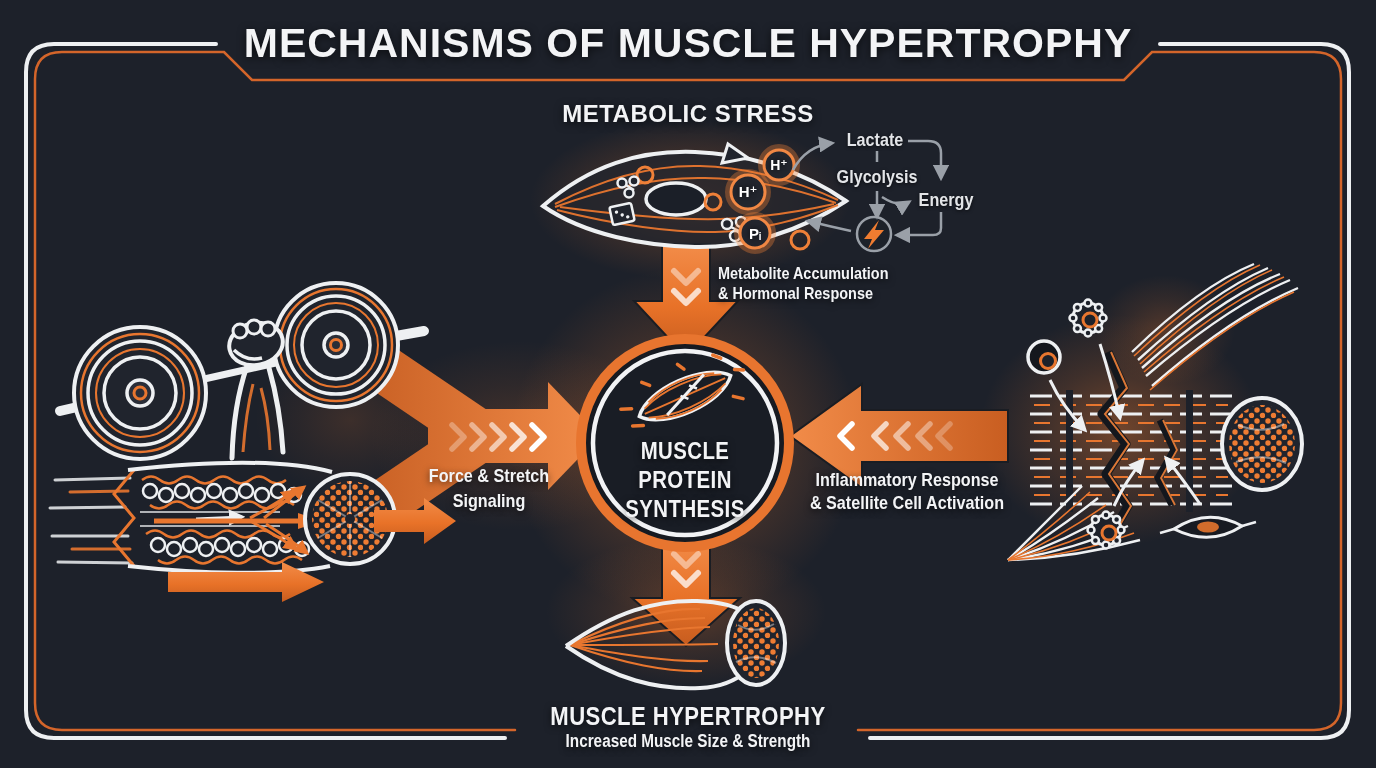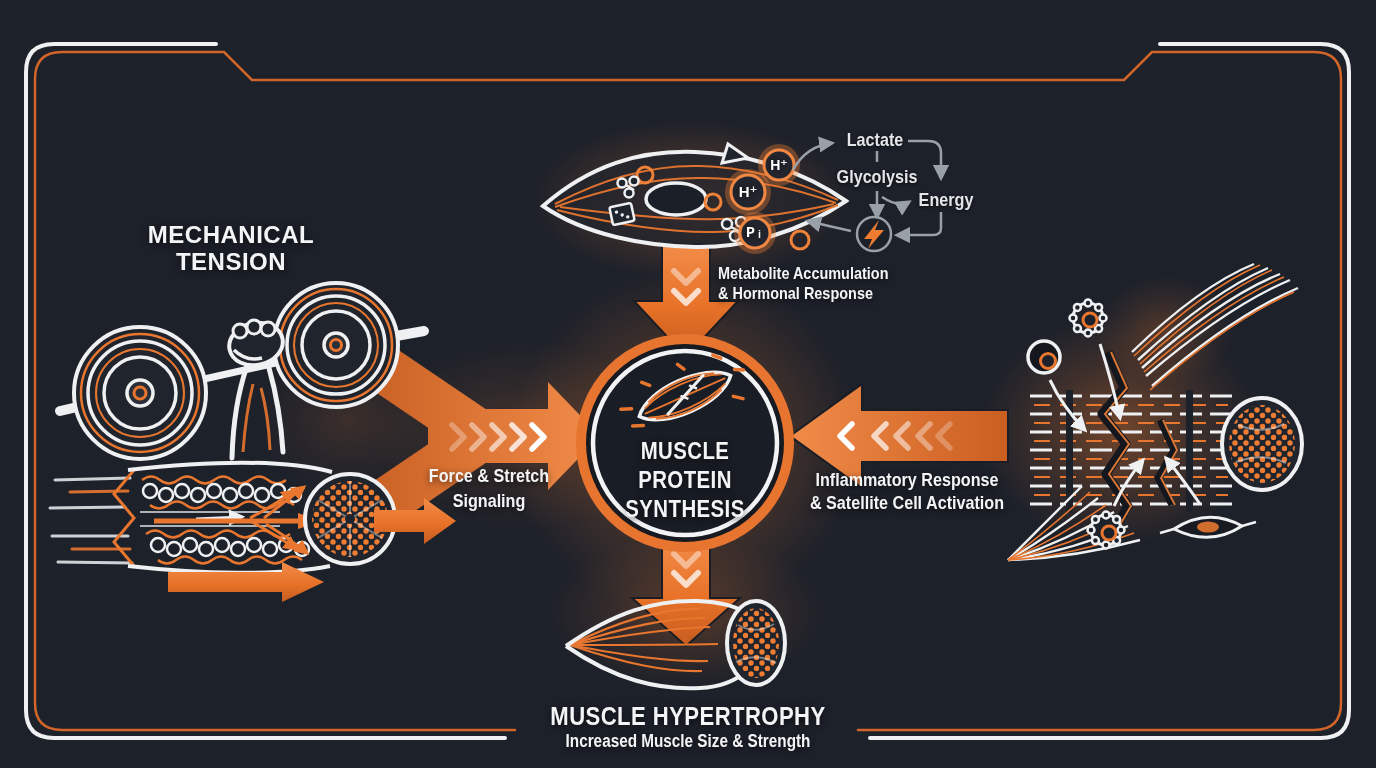--- a/index.html
+++ b/index.html
@@ -22,21 +22,21 @@
   .lbl-inflam{left:907px;top:468px;}
   .center-label{left:685px;top:436px;font-size:24px;line-height:29px;letter-spacing:.5px;}
   .flow-txt{font-weight:600;color:#e3e5e8;font-size:19px;text-shadow:0 1px 4px rgba(0,0,0,.7);}
   .flow-lactate{left:875px;top:129px;}
   .flow-glycolysis{left:877px;top:166px;}
   .flow-energy{left:946px;top:189px;}
   .mol{position:absolute;color:#fff;font-weight:bold;transform:translate(-50%,-50%);
        text-shadow:0 0 6px rgba(0,0,0,.8);}
   .mol1{left:779px;top:165px;font-size:14px;}
   .mol2{left:748px;top:192px;font-size:15px;}
-  .mol3{left:755px;top:233px;font-size:15px;font-family:Liberation Mono, monospace;}
+  .mol3{left:755px;top:233px;font-size:15px;}
   .h-outcome{left:688px;top:701px;font-size:26px;letter-spacing:.5px;}
   .sub-outcome{left:688px;top:731px;font-size:18px;}
 </style>
 </head>
 <body>
 
 <div id="canvas">
 
 <svg viewBox="0 0 1376 768" width="1376" height="768">
   <defs>
@@ -411,23 +411,23 @@
       <path d="M 570 645 C 626 664 666 672 702 671"></path>
     </g>
     <path d="M 566 646 C 615 612 655 600 697 601 C 722 602 738 607 747 614" fill="none" stroke="#eef0f2" stroke-width="4"></path>
     <path d="M 566 646 C 615 680 658 690 700 688 C 722 687 738 679 748 670" fill="none" stroke="#eef0f2" stroke-width="4"></path>
     <ellipse cx="756" cy="643" rx="29" ry="42" fill="#20242d" stroke="#eef0f2" stroke-width="4"></ellipse>
     <ellipse cx="756" cy="643" rx="23" ry="35" fill="url(#dotp)"></ellipse>
     <path d="M 738 625 Q 756 635 774 624 M 736 662 Q 756 652 776 663" stroke="rgba(255,255,255,.4)" stroke-width="2" fill="none"></path>
   </g>
 </svg>
 
-
-<div class="txt ctr h-sec h-mech">MECHANICAL
-TENSION</div>
+<div class="txt title" style="transform:translateX(-50%)">MECHANISMS OF MUSCLE HYPERTROPHY</div>
+
+<div class="txt ctr h-sec h-metabolic">METABOLIC STRESS</div>
 
 <div class="txt cond-left lbl-metabolite">Metabolite Accumulation
 &amp; Hormonal Response</div>
 <div class="txt cond lbl lbl-force">Force &amp; Stretch
 Signaling</div>
 <div class="txt cond lbl lbl-inflam">Inflammatory Response
 &amp; Satellite Cell Activation</div>
 
 <div class="txt cond center-label">MUSCLE
 PROTEIN

